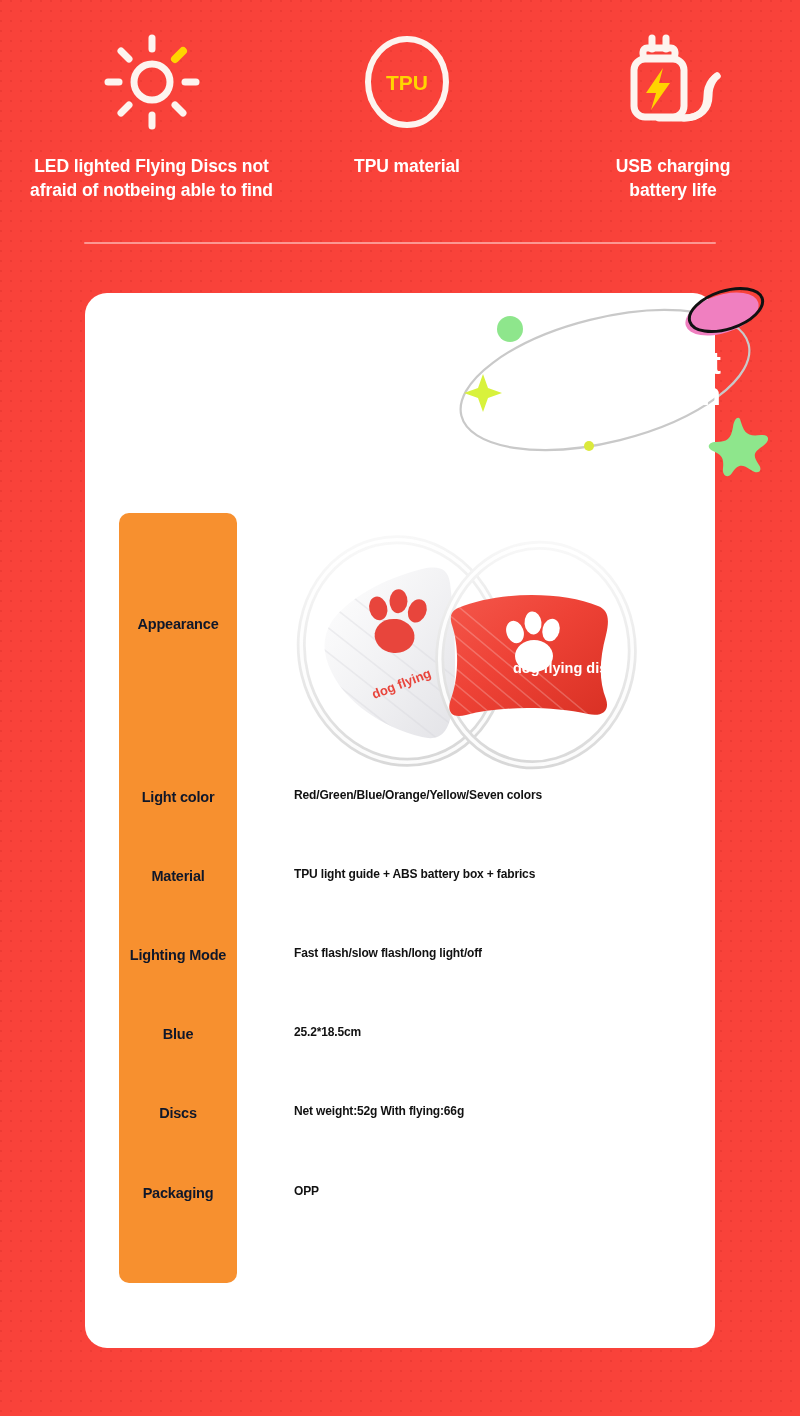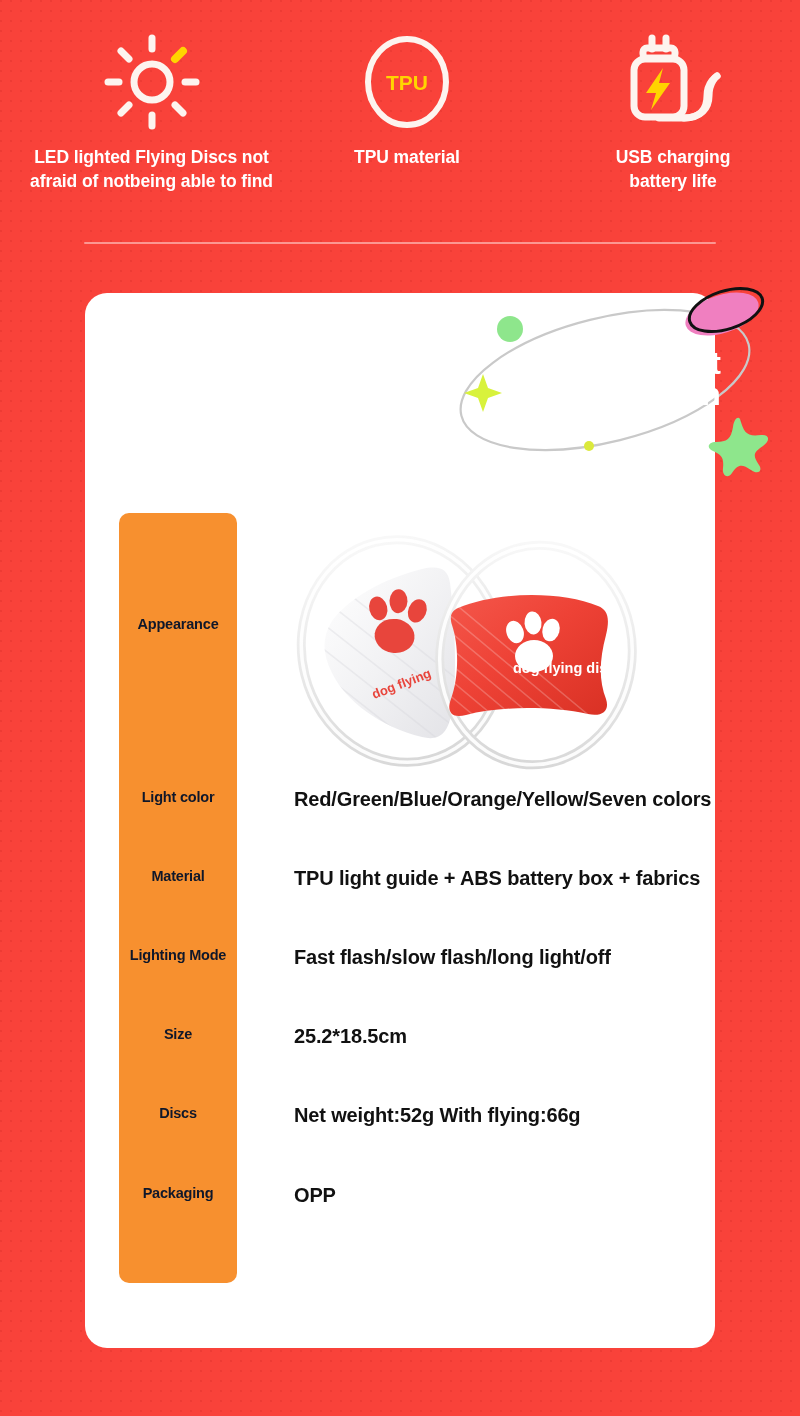--- a/index.html
+++ b/index.html
@@ -40,21 +40,21 @@
     display: flex;
     align-items: center;
     justify-content: center;
   }
   .feature .caption {
     font-size: 17.5px;
     font-weight: bold;
     line-height: 1.35;
     letter-spacing: -0.1px;
     white-space: pre-line;
-    margin-top: 8px;
+    margin-top: 17px;
   }
 
   .feature-led  { left: 14px;  top: 26px; width: 275px; }
   .feature-tpu  { left: 307px; top: 26px; width: 200px; }
   .feature-usb  { left: 578px; top: 26px; width: 190px; }
 
   
   .feature-divider {
     position: absolute;
     left: 84px; top: 242px;
@@ -125,21 +125,21 @@
     color: #0f172a;
     font-size: 14.5px;
     font-weight: bold;
     letter-spacing: -0.2px;
   }
 
   .spec-value {
     position: absolute;
     left: 294px;
     color: #111111;
-    font-size: 20px;
+    font-size: 12px;
     font-weight: bold;
     letter-spacing: -0.15px;
     white-space: nowrap;
   }
 
   
   .product-photo {
     position: absolute;
     left: 262px; top: 503px;
     width: 420px; height: 275px;
@@ -243,21 +243,21 @@
              C20 27 24 24 26 12 C27 4 31 1 33 4 Z" fill="#8ee68c"></path>
   </svg>
 </div>
 
 <div class="spec-label-col"></div>
 
 <div class="spec-label" style="top:616px">Appearance</div>
 <div class="spec-label" style="top:789px">Light color</div>
 <div class="spec-label" style="top:868px">Material</div>
 <div class="spec-label" style="top:947px">Lighting Mode</div>
-<div class="spec-label" style="top:1026px">Size</div>
+<div class="spec-label" style="top:1026px">Blue</div>
 <div class="spec-label" style="top:1105px">Discs</div>
 <div class="spec-label" style="top:1185px">Packaging</div>
 
 <div class="spec-value" style="top:788px">Red/Green/Blue/Orange/Yellow/Seven colors</div>
 <div class="spec-value" style="top:867px">TPU light guide + ABS battery box + fabrics</div>
 <div class="spec-value" style="top:946px">Fast flash/slow flash/long light/off</div>
 <div class="spec-value" style="top:1025px">25.2*18.5cm</div>
 <div class="spec-value" style="top:1104px">Net weight:52g With flying:66g</div>
 <div class="spec-value" style="top:1184px">OPP</div>
 

